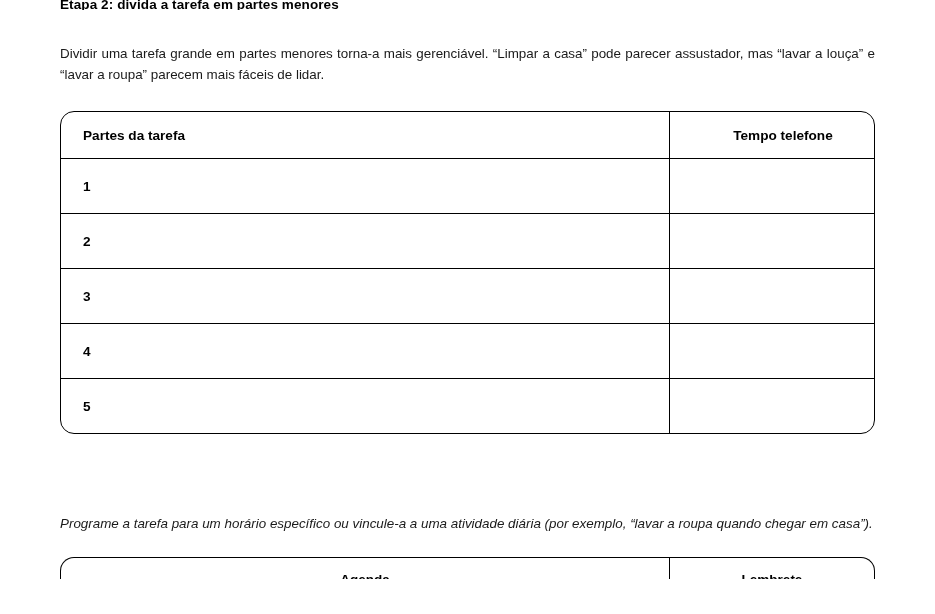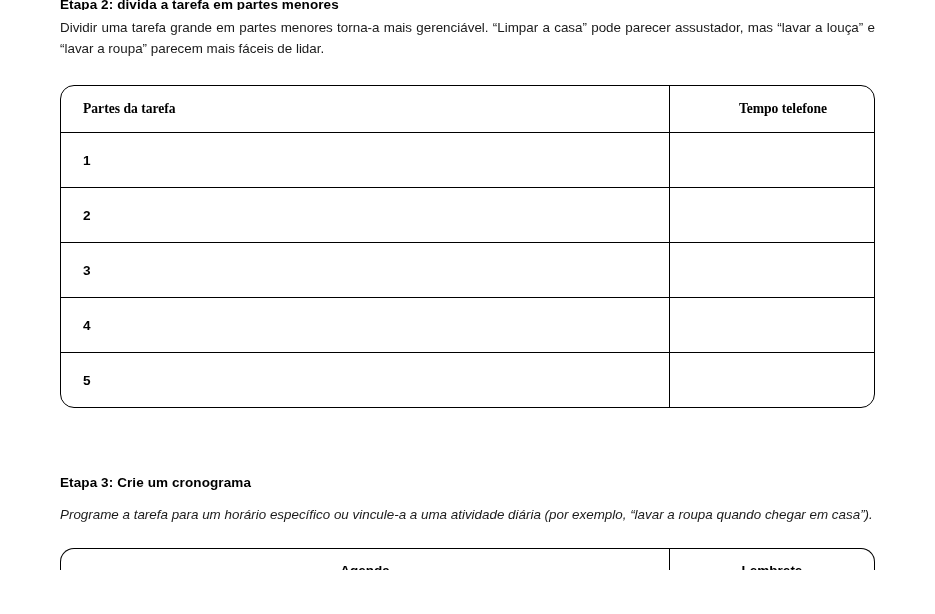--- a/index.html
+++ b/index.html
@@ -38,21 +38,21 @@
     height: 14px;
   }
   .para {
     font-size: 13.4px;
     line-height: 20.5px;
     text-align: justify;
     margin: 0;
     color: #1a1a1a;
   }
   .para.first {
-    margin-top: 2px;
+    margin-top: 28px;
   }
   .tbl-wrap {
     margin-top: 26px;
     width: 815px;
   }
   .sheet-outer {
     border: 1.6px solid #000000;
     border-radius: 14px;
     width: 815px;
     box-sizing: border-box;
@@ -90,21 +90,20 @@
   }
   .body-row .cell-left,
   .body-row .cell-right {
     height: 54px;
     font-weight: bold;
     font-size: 13.5px;
   }
   .head-label {
     font-weight: bold;
     font-size: 13.6px;
-    font-family: Liberation Serif, serif;
   }
   .rownum {
     font-weight: bold;
     font-size: 13.6px;
   }
   .gap-lg {
     height: 66px;
   }
   .para-sp {
     margin-top: 14px;
@@ -210,21 +209,20 @@
         <div class="cell-right">
           <span></span>
         </div>
       </div>
 
     </div>
   </div>
 
   <div class="gap-lg"></div>
 
-  <div class="section-heading">Etapa 3: Crie um cronograma</div>
 
   <p class="para para-sp">Programe a tarefa para um horário específico ou vincule-a a uma atividade diária (por exemplo, “lavar a roupa quando chegar em casa”).</p>
 
 
   <div class="bottom-table">
     <div class="bottom-head">
       <div class="c1">Agenda</div>
       <div class="c2">Lembrete</div>
     </div>
   </div>

